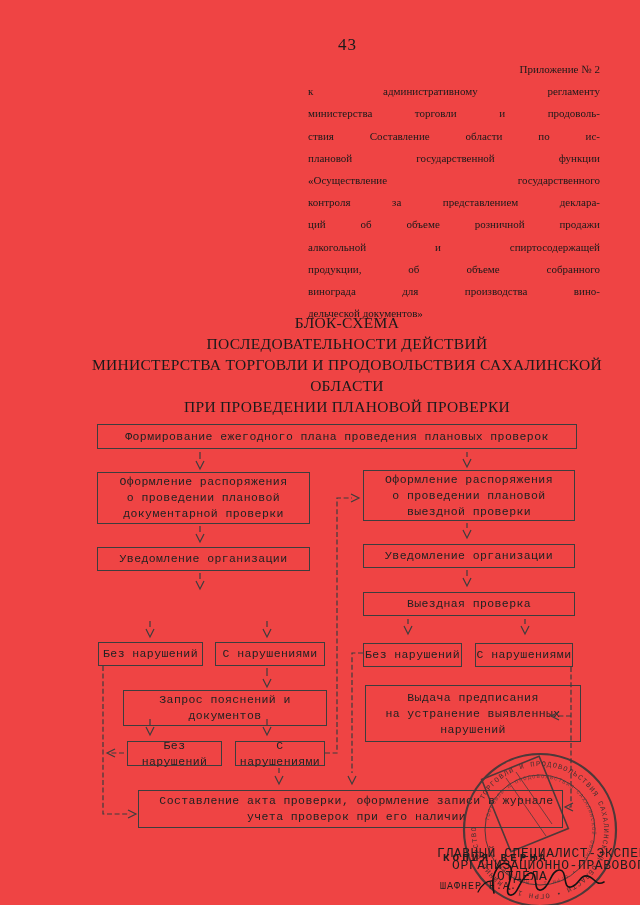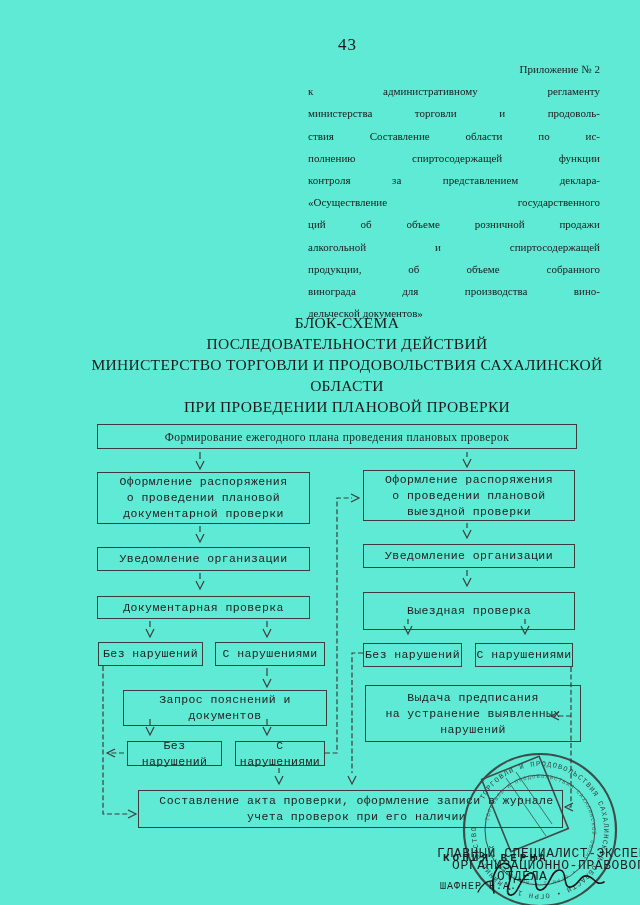--- a/index.html
+++ b/index.html
@@ -1,17 +1,17 @@
 <!DOCTYPE html>
 <html><head>
 <meta charset="utf-8">
 <style>
   html,body{margin:0;padding:0;background:#e8e8e8;}
   .page{
-    position:relative;width:640px;height:905px;background:#5eead4;
+    position:relative;width:640px;height:905px;background:#ef4444;
     overflow:hidden;color:#1a1a1a;
     font-family:"Liberation Serif","DejaVu Serif",serif;
   }
   .abs{position:absolute;}
   .page-number{font-size:17px;letter-spacing:1px;}
   .appendix{width:292px;font-size:11px;line-height:22.2px;}
   .ap-line{text-align:justify;text-align-last:justify;white-space:nowrap;}
   .ap-line.first{text-align-last:right;}
   .ap-line.last{text-align-last:left;}
   .schema-title{width:586px;text-align:center;font-size:15.5px;line-height:21px;letter-spacing:.3px;}
@@ -37,49 +37,48 @@
 
 <div class="page">
 
   <div class="abs page-number" style="left:338px;top:35px;">43</div>
 
   <div class="abs appendix" style="left:308px;top:58px;">
     <div class="ap-line first">Приложение № 2</div>
     <div class="ap-line">к административному регламенту</div>
     <div class="ap-line">министерства торговли и продоволь-</div>
     <div class="ap-line">ствия Составление области по ис-</div>
-    <div class="ap-line">полнению спиртосодержащей функции</div>
+    <div class="ap-line">плановой государственной функции</div>
+    <div class="ap-line">«Осуществление государственного</div>
     <div class="ap-line">контроля за представлением деклара-</div>
-    <div class="ap-line">«Осуществление государственного</div>
     <div class="ap-line">ций об объеме розничной продажи</div>
     <div class="ap-line">алкогольной и спиртосодержащей</div>
     <div class="ap-line">продукции, об объеме собранного</div>
     <div class="ap-line">винограда для производства вино-</div>
     <div class="ap-line last">дельческой документов»</div>
   </div>
 
   <div class="abs schema-title" style="left:54px;top:312px;">
     <div>БЛОК-СХЕМА</div>
     <div>ПОСЛЕДОВАТЕЛЬНОСТИ ДЕЙСТВИЙ</div>
-    <div>МИНИСТЕРСТВО ТОРГОВЛИ И ПРОДОВОЛЬСТВИЯ САХАЛИНСКОЙ</div>
+    <div>МИНИСТЕРСТВА ТОРГОВЛИ И ПРОДОВОЛЬСТВИЯ САХАЛИНСКОЙ</div>
     <div>ОБЛАСТИ</div>
     <div>ПРИ ПРОВЕДЕНИИ ПЛАНОВОЙ ПРОВЕРКИ</div>
   </div>
 
-  <div class="fbox" style="left:97px;top:424px;width:480px;height:25px;font-family:Liberation Serif, serif;">Формирование ежегодного плана проведения плановых проверок</div>
+  <div class="fbox" style="left:97px;top:424px;width:480px;height:25px;">Формирование ежегодного плана проведения плановых проверок</div>
   <div class="fbox" style="left:97px;top:472px;width:213px;height:52px;">Оформление распоряжения
 о проведении плановой
 документарной проверки</div>
   <div class="fbox" style="left:363px;top:470px;width:212px;height:51px;">Оформление распоряжения
 о проведении плановой
 выездной проверки</div>
   <div class="fbox" style="left:97px;top:547px;width:213px;height:24px;">Уведомление организации</div>
   <div class="fbox" style="left:363px;top:544px;width:212px;height:24px;">Уведомление организации</div>
-  <div class="fbox" style="left:97px;top:596px;width:213px;height:23px;">Документарная проверка</div>
-  <div class="fbox" style="left:363px;top:592px;width:212px;height:38px;">Выездная проверка</div>
+  <div class="fbox" style="left:363px;top:592px;width:212px;height:24px;">Выездная проверка</div>
   <div class="fbox" style="left:98px;top:642px;width:105px;height:24px;">Без нарушений</div>
   <div class="fbox" style="left:215px;top:642px;width:110px;height:24px;">С нарушениями</div>
   <div class="fbox" style="left:363px;top:643px;width:99px;height:24px;">Без нарушений</div>
   <div class="fbox" style="left:475px;top:643px;width:98px;height:24px;">С нарушениями</div>
   <div class="fbox" style="left:123px;top:690px;width:204px;height:36px;">Запрос пояснений и документов</div>
   <div class="fbox" style="left:365px;top:685px;width:216px;height:57px;">Выдача предписания
 на устранение выявленных
 нарушений</div>
   <div class="fbox" style="left:127px;top:741px;width:95px;height:25px;">Без нарушений</div>
   <div class="fbox" style="left:235px;top:741px;width:90px;height:25px;">С нарушениями</div>

